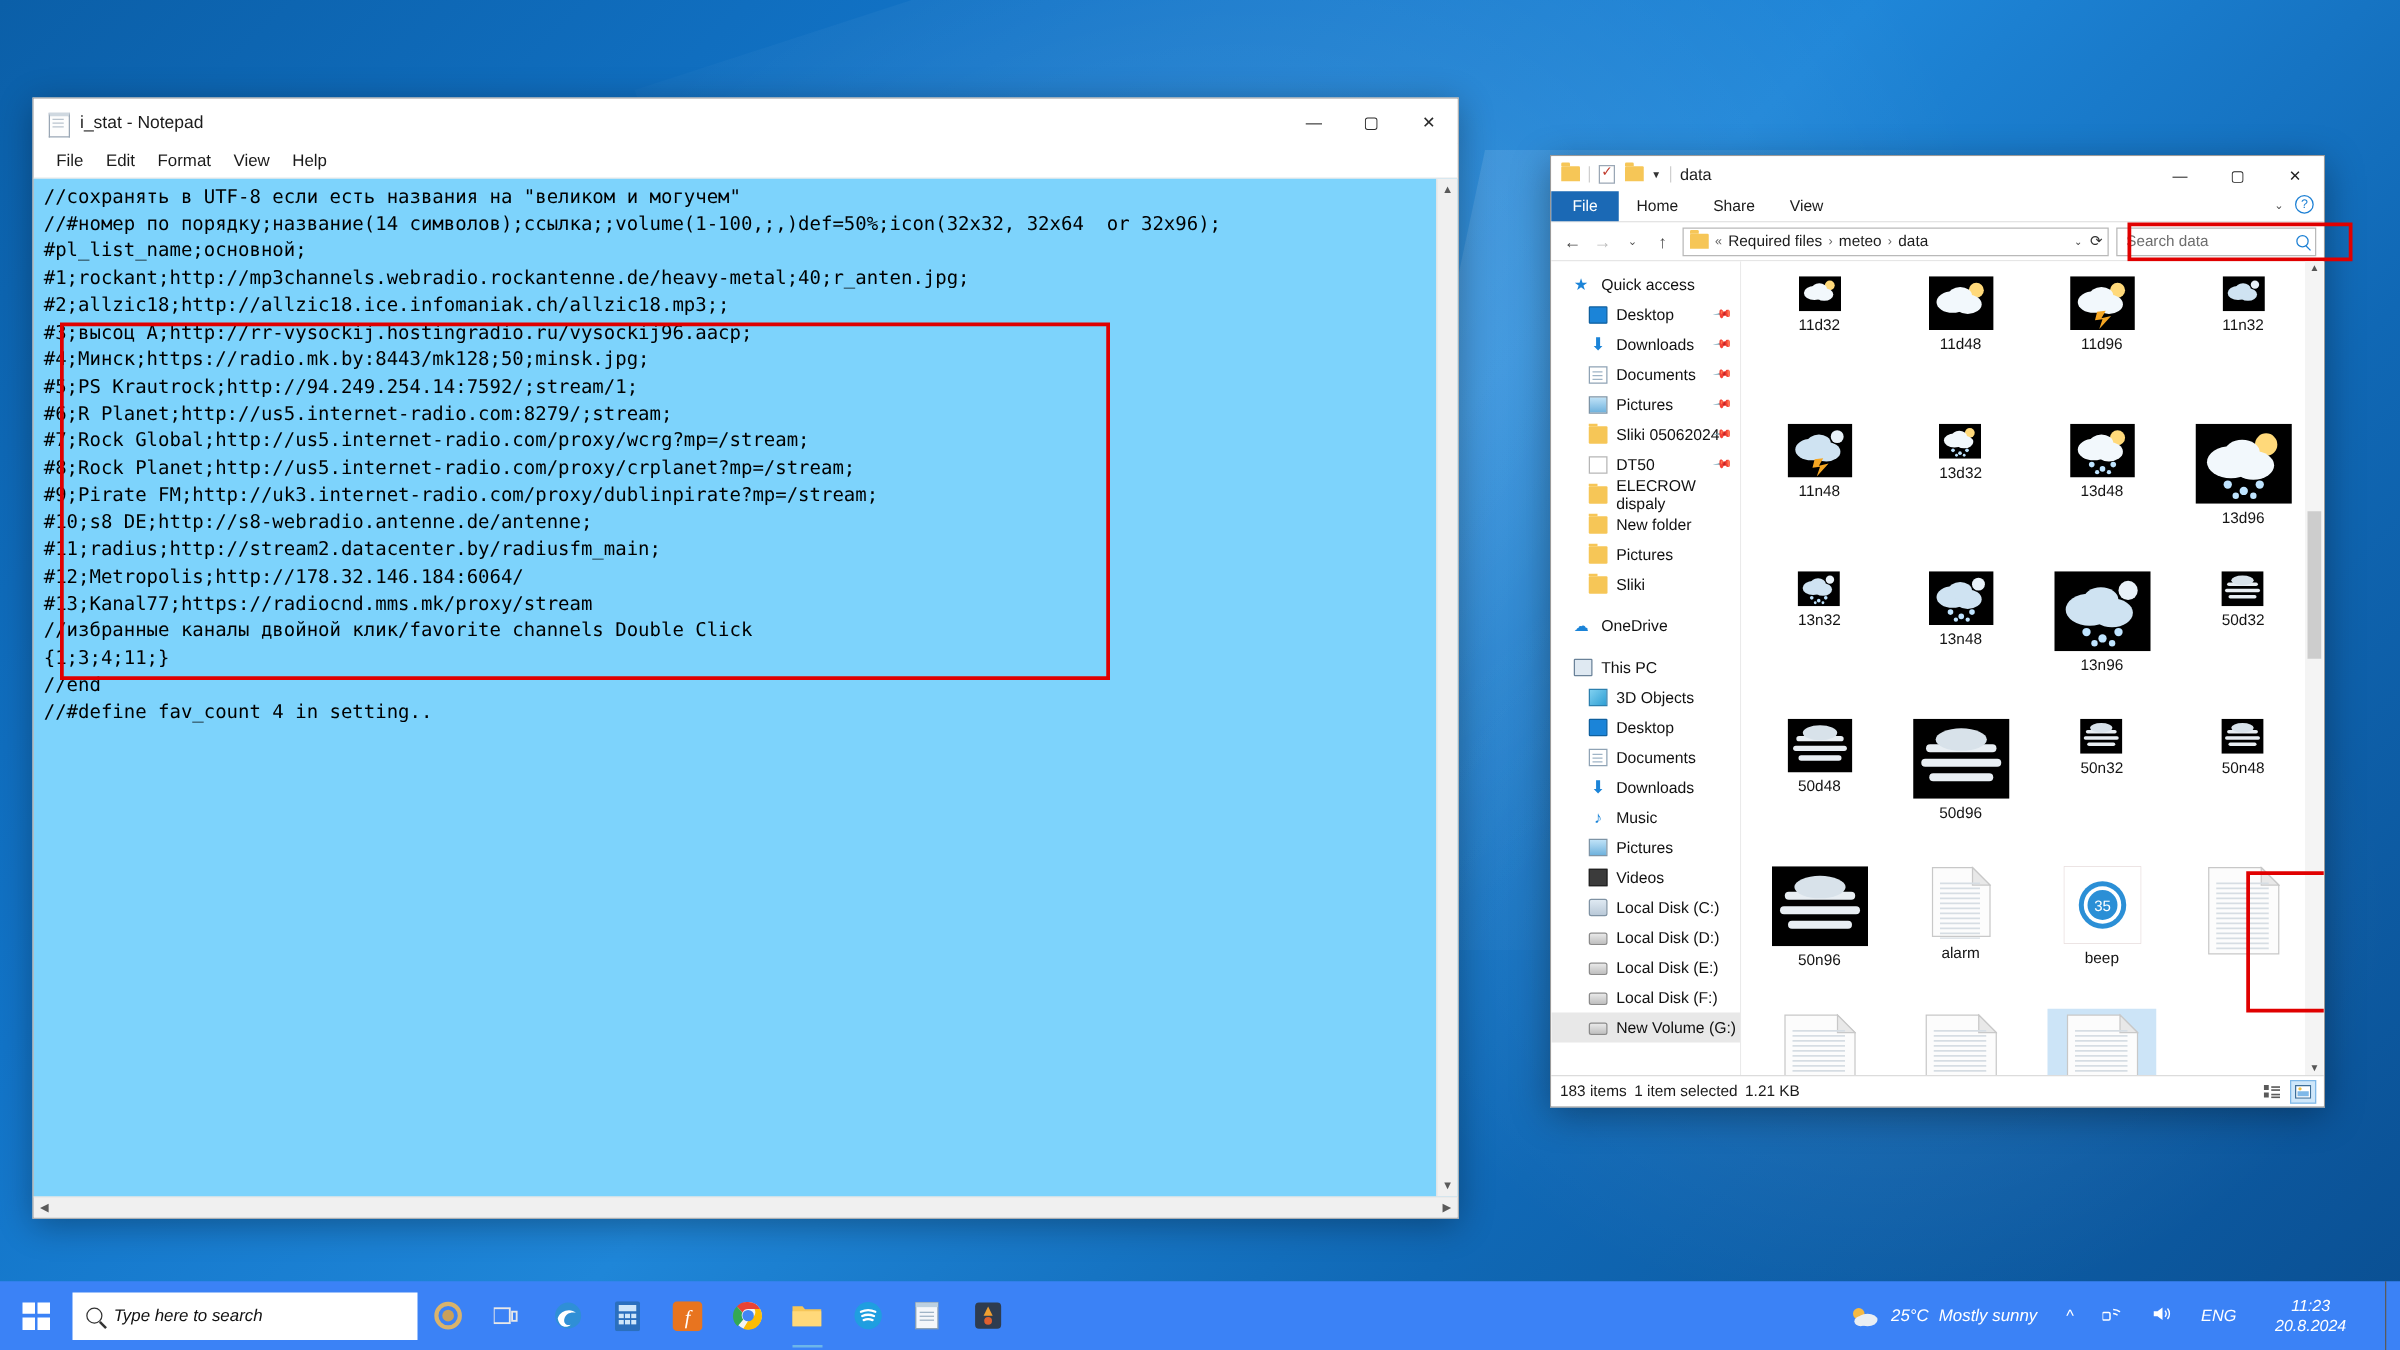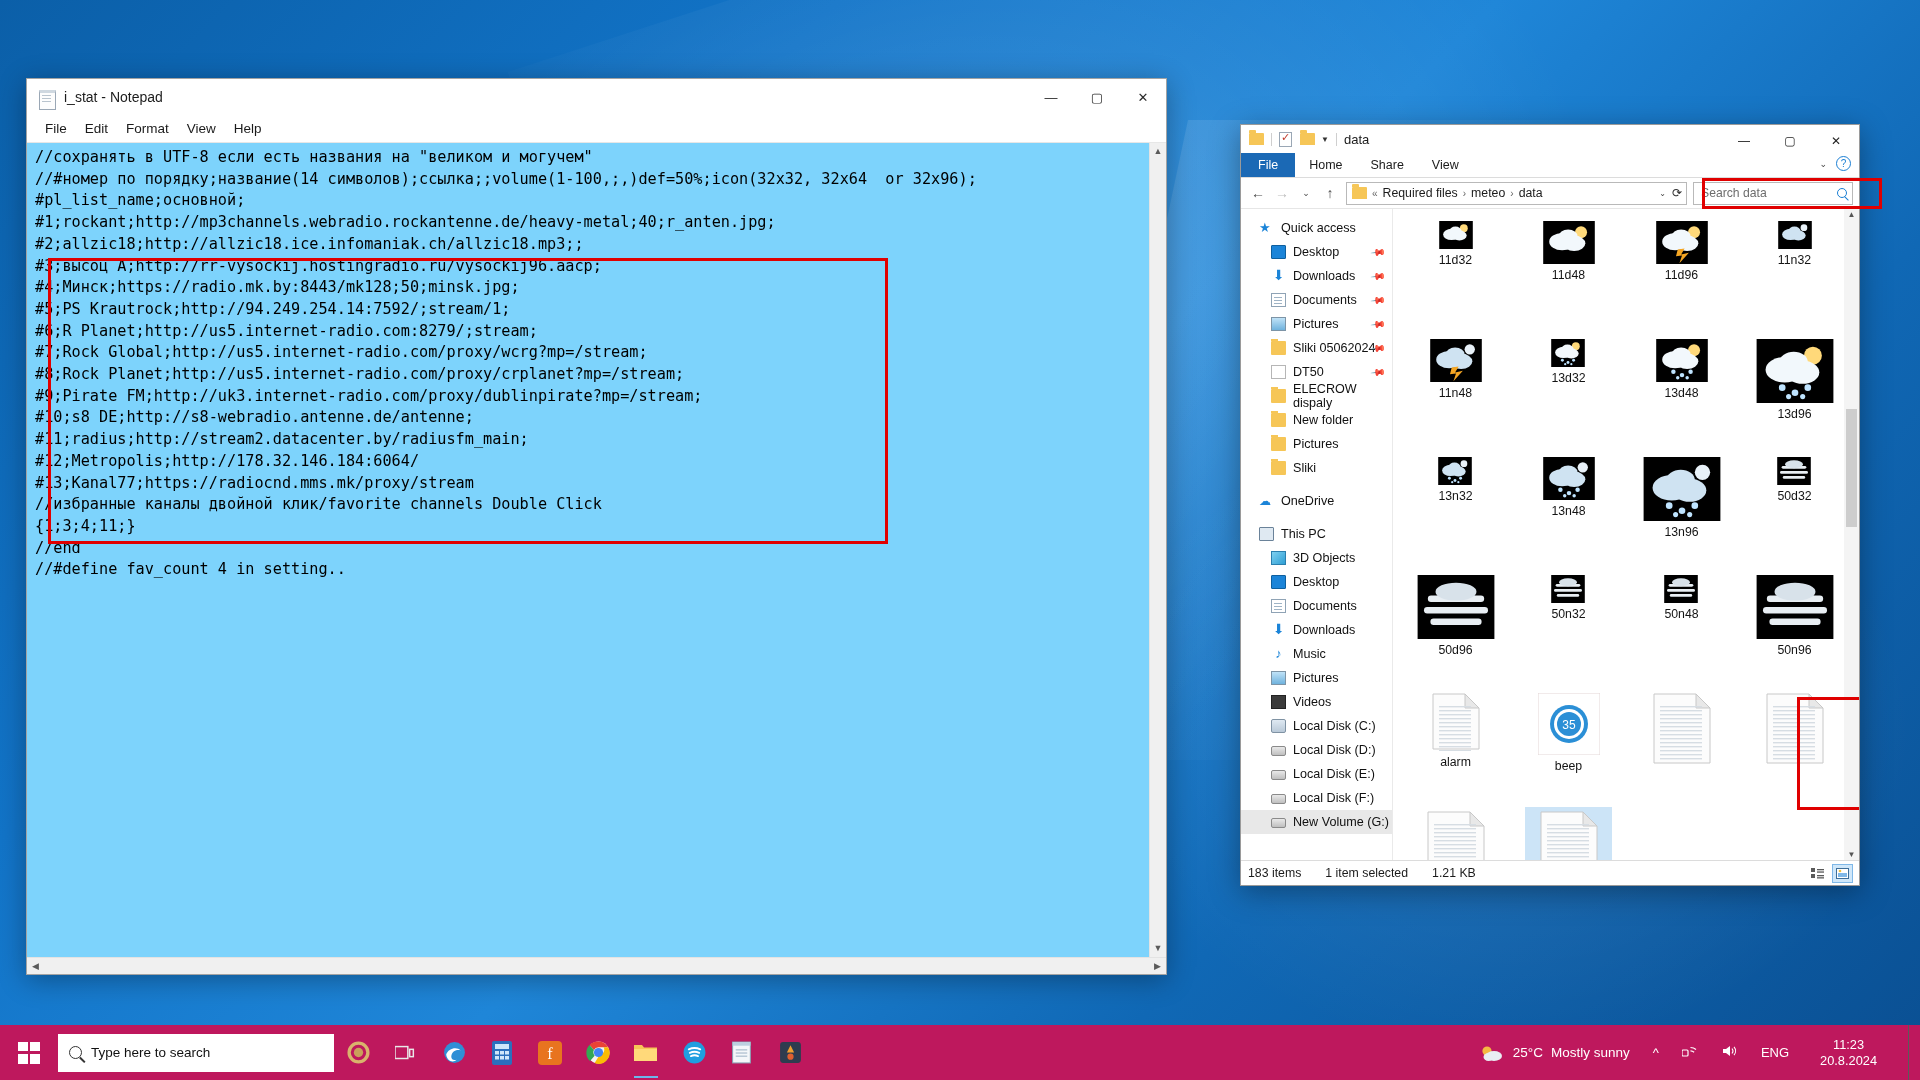--- a/index.html
+++ b/index.html
@@ -136,27 +136,27 @@
   .cell .lbl { font-size:12.3px; color:#141414; margin-top:4px; text-align:center; }
   .cell.sel-red .selbg { position:absolute; left:13px; top:2px; right:13px; bottom:4px; background:#cce4f7; }
   .cell .inner { position:relative; z-index:2; display:flex; flex-direction:column; align-items:center; }
   .grid-scroll { position:absolute; right:0; top:0; width:15px; height:100%; background:#f4f4f4; }
   .grid-scroll .thumbbar { position:absolute; left:2px; top:200px; width:11px; height:118px; background:#cdcdcd; }
   .grid-scroll .up { position:absolute; top:1px; left:0; width:15px; text-align:center; font-size:8px; color:#555;}
   .grid-scroll .dn { position:absolute; bottom:1px; left:0; width:15px; text-align:center; font-size:8px; color:#555;}
   .content-redbox { position:absolute; left:404px; top:488px; width:124px; height:113px; border:3px solid #e00000; z-index:5; pointer-events:none;}
 
   .ex-status { height:25px; border-top:1px solid #dcdcdc; display:flex; align-items:center;
-     padding: 0 7px; gap:24px; font-size:12.3px; color:#1b1b1b; background:#fff; position:relative; }
+     padding: 0 7px; gap:6px; font-size:12.3px; color:#1b1b1b; background:#fff; position:relative; }
   .view-btns { position:absolute; right:6px; display:flex; gap:4px; }
   .vb { width:21px; height:19px; border:1px solid transparent; display:flex; align-items:center; justify-content:center; }
   .vb.active { border-color:#7fb8e8; background:#cfe7fa; }
 
   
-  #taskbar { position:absolute; left:0; bottom:0; width:1920px; height:55px; background:#be185d; display:flex; align-items:center; }
+  #taskbar { position:absolute; left:0; bottom:0; width:1920px; height:55px; background:#3b82f6; display:flex; align-items:center;font-style:italic; }
   .start { width:58px; height:55px; display:flex; align-items:center; justify-content:center; }
   .start .winlogo { width:22px; height:22px; display:grid; grid-template-columns:1fr 1fr; grid-template-rows:1fr 1fr; gap:2.5px; }
   .start .winlogo i { background:#fff; display:block; }
   .tb-search { width:276px; height:38px; background:#fff; display:flex; align-items:center; padding-left:11px; gap:9px; }
   .tb-search .mag { width:13px; height:13px; border:1.6px solid #333; border-radius:50%; position:relative; flex:none;}
   .tb-search .mag::after { content:""; position:absolute; right:-5px; bottom:-3px; width:7px; height:1.6px; background:#333; transform:rotate(45deg);}
   .tb-search span { font-size:13.5px; color:#111; }
   .tb-ico { width:48px; height:55px; display:flex; align-items:center; justify-content:center; position:relative;}
   .tb-ico.open::after { content:""; position:absolute; bottom:2px; left:12px; width:24px; height:2.5px; background:#6cb6ea; }
   .tray { margin-left:auto; display:flex; align-items:center; height:55px; padding-right:4px; gap:23px; }
@@ -591,20 +591,36 @@
                   <rect width="60" height="50" fill="#000"></rect>
                   <g fill="#e8eef3">
                     <rect x="8" y="16" width="44" height="5" rx="2.5"></rect>
                     <rect x="5" y="25" width="50" height="5" rx="2.5"></rect>
                     <rect x="10" y="34" width="40" height="5" rx="2.5"></rect>
                   </g>
                   <ellipse cx="30" cy="13" rx="16" ry="7" fill="#d8e2ea"></ellipse>
                 </svg>
               </div>
               <div class="lbl">50d32</div>
+            </div>
+          </div>
+          <div class="cell">
+            <div class="inner">
+              <div class="thumb">
+                <svg width="52" height="43" viewBox="0 0 60 50">
+                  <rect width="60" height="50" fill="#000"></rect>
+                  <g fill="#e8eef3">
+                    <rect x="8" y="16" width="44" height="5" rx="2.5"></rect>
+                    <rect x="5" y="25" width="50" height="5" rx="2.5"></rect>
+                    <rect x="10" y="34" width="40" height="5" rx="2.5"></rect>
+                  </g>
+                  <ellipse cx="30" cy="13" rx="16" ry="7" fill="#d8e2ea"></ellipse>
+                </svg>
+              </div>
+              <div class="lbl">50d48</div>
             </div>
           </div>
           <div class="cell">
             <div class="inner">
               <div class="thumb">
                 <svg width="78" height="64" viewBox="0 0 60 50">
                   <rect width="60" height="50" fill="#000"></rect>
                   <g fill="#e8eef3">
                     <rect x="8" y="16" width="44" height="5" rx="2.5"></rect>
                     <rect x="5" y="25" width="50" height="5" rx="2.5"></rect>

